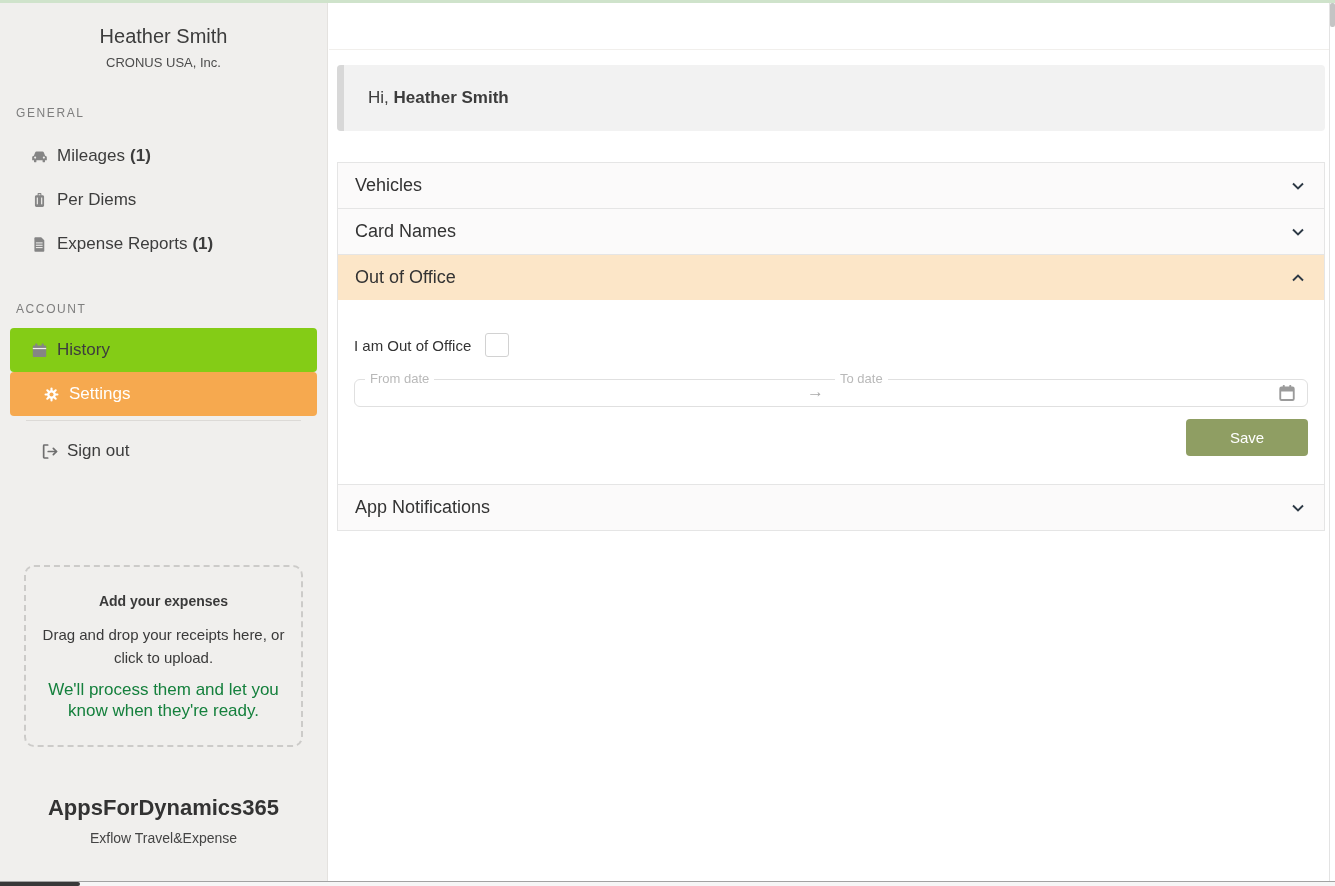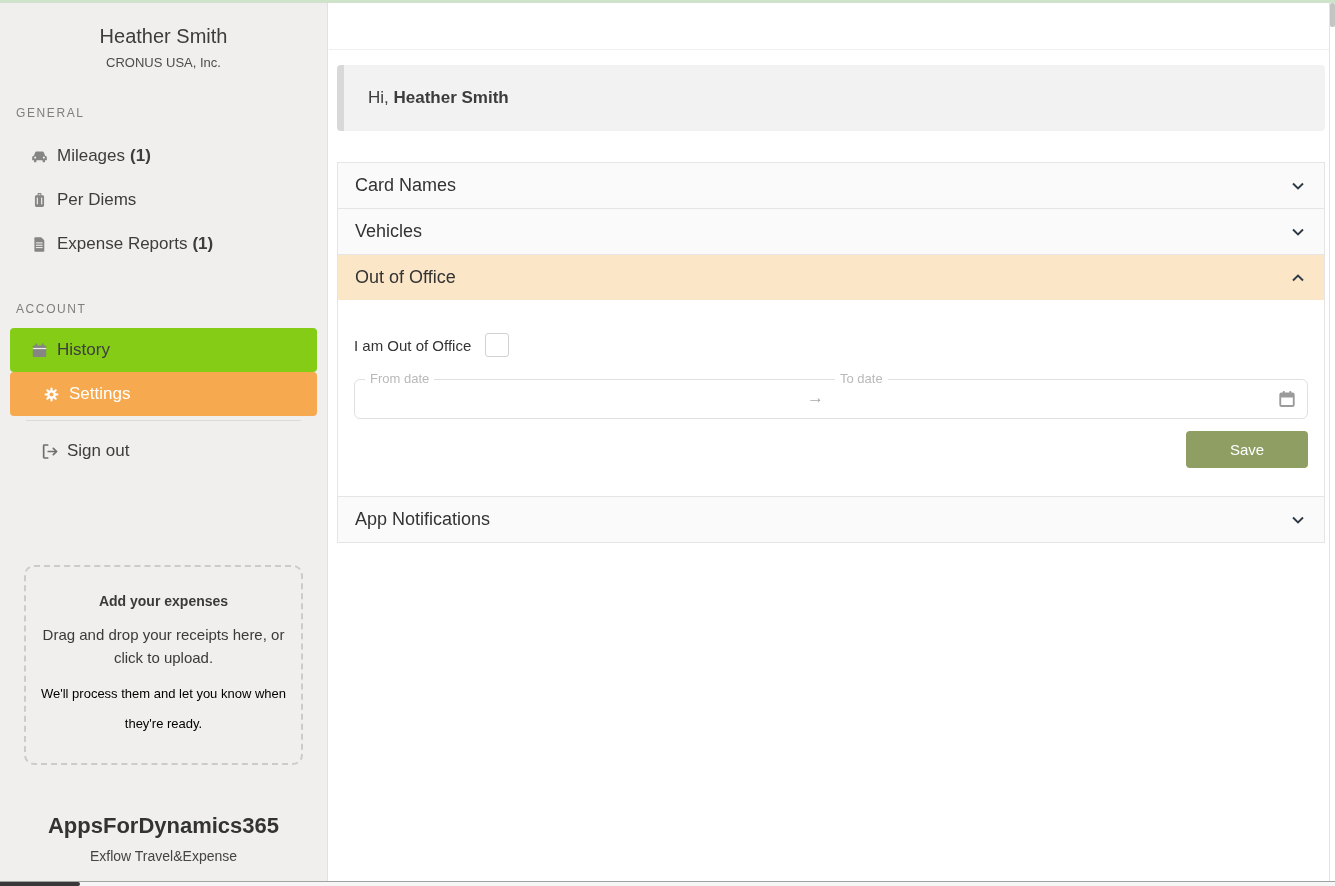--- a/index.html
+++ b/index.html
@@ -32,21 +32,21 @@
   .row-settings { display:flex; align-items:center; height:44px; padding-left:32px; background:#f6a94f;
                   border-radius:4px; cursor:pointer; color:#fff; }
   .row-settings .nav-label { color:#fff; }
   .sidebar-divider { border-top:1px solid #dcdad7; margin:4px 16px 8px 16px; }
   .row-signout { display:flex; align-items:center; height:44px; padding-left:30px; cursor:pointer; color:#3d3d3d; }
 
   .upload-box { margin:92px 24px 0 24px; border:2px dashed #cccbc9; border-radius:10px;
                 padding:26px 12px 24px 12px; text-align:center; cursor:pointer; }
   .upload-title { font-size:14px; font-weight:bold; color:#3a3a3a; margin-bottom:14px; }
   .upload-line1 { font-size:15px; color:#3a3a3a; line-height:23px; margin-bottom:10px; }
-  .upload-line2 { font-size:13px; color:#000000; line-height:30px; }
+  .upload-line2 { font-size:17px; color:#15803d; line-height:21px; }
 
   .side-footer { text-align:center; margin-top:48px; }
   .footer-title { font-size:22px; font-weight:bold; color:#333; }
   .footer-sub { font-size:14px; color:#444; margin-top:9px; }
 
   
   .main { position:absolute; top:3px; left:329px; right:0; bottom:5px; background:#fff; }
   .main-header { height:47px; border-bottom:1px solid #f1efec; }
 
   .greeting { margin:15px 10px 0 8px; height:66px; background:#f2f2f2; border-radius:4px;
@@ -65,21 +65,21 @@
 
   .acc-panel { background:#fff; border-left:1px solid #e5e5e5; border-right:1px solid #e5e5e5;
                padding:17px 16px 28px 16px; }
   .acc-collapsed-side { border-left:1px solid #e5e5e5; border-right:1px solid #e5e5e5; }
 
   .ooo-check-row { display:flex; align-items:center;margin-top:16px; }
   .ooo-check-label { font-size:15px; color:#333; }
   .checkbox { width:24px; height:24px; border:1px solid #d2d2d2; border-radius:3px; background:#fff;
               margin-left:14px; cursor:pointer; }
 
-  .date-range { position:relative; height:40px; margin-top:22px; border:1px solid #e0e0e0; border-radius:6px; }
+  .date-range { position:relative; height:28px; margin-top:22px; border:1px solid #e0e0e0; border-radius:6px; }
   .float-label { position:absolute; top:-9px; background:#fff; padding:0 5px; font-size:13px; color:#b9b9b9; }
   .float-label.fl-from { left:10px; }
   .float-label.fl-to { left:50%; margin-left:4px; }
   .range-arrow { position:absolute; left:calc(50% - 24px); top:50%; transform:translateY(-54%);
                  font-size:17px; color:#a9a9a9; }
   .date-input { position:absolute; top:1px; bottom:1px; border:none; outline:none; background:transparent;
                 font-size:15px; color:#333; font-family:"Liberation Sans", sans-serif; }
   .date-input.di-from { left:14px; width:40%; }
   .date-input.di-to { left:calc(50% + 10px); width:38%; }
   .cal-btn { position:absolute; right:10px; top:50%; transform:translateY(-50%); width:20px; height:20px;
@@ -206,30 +206,30 @@
     <div class="main-header"></div>
 
     <div class="greeting">
       <div class="greeting-bar"></div>
       <div class="greeting-text"><span>Hi, </span><span class="g-name">Heather Smith</span></div>
     </div>
 
     <div class="accordion">
 
       <div class="acc-row acc-collapsed-side">
+        <span class="acc-label">Vehicles</span>
+        <span class="chev">
+          <svg viewBox="0 0 18 18" fill="none" stroke="#2d3945" stroke-width="1.9">
+              <polyline points="4,6.5 9,11.5 14,6.5"></polyline>
+            </svg>
+        </span>
+      </div>
+
+      <div class="acc-row acc-collapsed-side">
         <span class="acc-label">Card Names</span>
-        <span class="chev">
-          <svg viewBox="0 0 18 18" fill="none" stroke="#2d3945" stroke-width="1.9">
-              <polyline points="4,6.5 9,11.5 14,6.5"></polyline>
-            </svg>
-        </span>
-      </div>
-
-      <div class="acc-row acc-collapsed-side">
-        <span class="acc-label">Vehicles</span>
         <span class="chev">
           <svg viewBox="0 0 18 18" fill="none" stroke="#2d3945" stroke-width="1.9">
               <polyline points="4,6.5 9,11.5 14,6.5"></polyline>
             </svg>
         </span>
       </div>
 
       <div class="acc-row active acc-collapsed-side">
         <span class="acc-label">Out of Office</span>
         <span class="chev">

